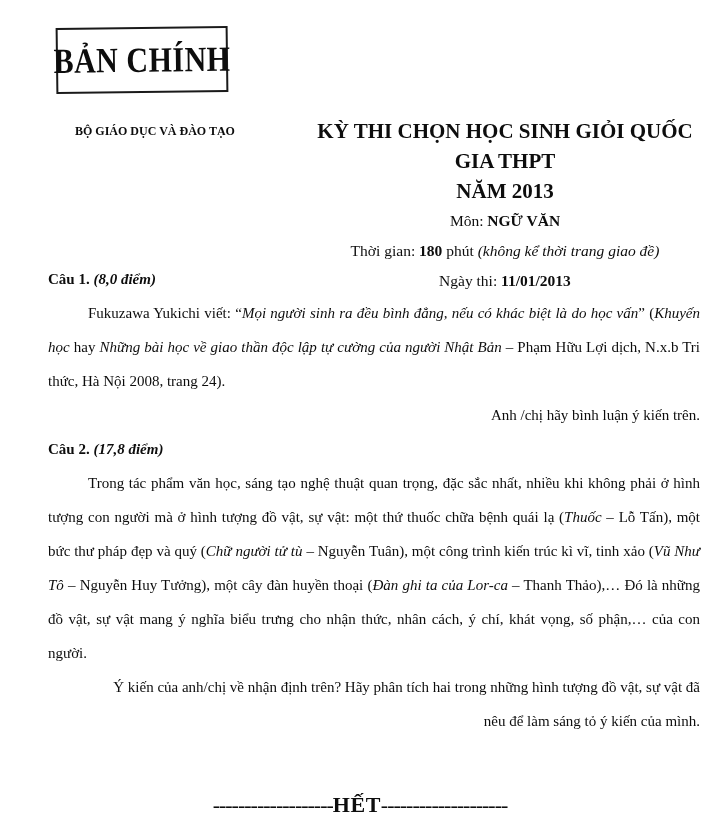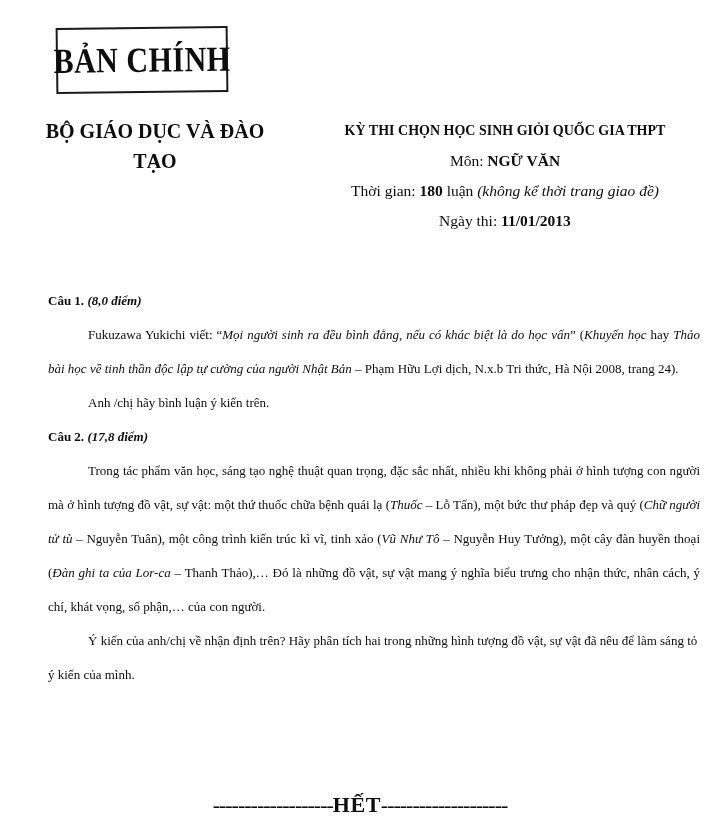--- a/index.html
+++ b/index.html
@@ -53,69 +53,69 @@
     top: 116px;
     width: 720px;
   }
   .hdr-left {
     position: absolute;
     left: 24px;
     top: 0;
     width: 262px;
     text-align: center;
     font-weight: bold;
-    font-size: 20px;
+    font-size: 12px;
     line-height: 30px;
   }
   .hdr-right {
     position: absolute;
     left: 296px;
     top: 0;
     width: 418px;
     text-align: center;
     font-size: 15.5px;
     line-height: 30px;
   }
   .hdr-right .bold {
     font-weight: bold;
   }
   .hdr-right .line-main {
     font-weight: bold;
-    font-size: 14px;
+    font-size: 21px;
   }
   .hdr-right .ital {
     font-style: italic;
   }
 
   
   .body {
     position: absolute;
     left: 48px;
-    top: 284px;
+    top: 262px;
     width: 652px;
-    font-size: 13px;
+    font-size: 15px;
     line-height: 34px;
   }
   .q-head {
     font-weight: bold;
     margin: 0;
     white-space: nowrap;
   }
   .q-head .pts {
     font-weight: bold;
     font-style: italic;
   }
   p.para {
     margin: 0;
     text-align: justify;
     text-justify: inter-word;
     text-indent: 40px;
   }
   p.para:last-child {
-    text-align: left;
+    text-align: right;
   }
   .justify-all {
     text-align: justify;
   }
   i {
     font-style: italic;
   }
   .block {
     margin-bottom: 0;
   }
@@ -149,40 +149,41 @@
   </div>
 
   <div class="header">
 
     <div class="hdr-left">
       <div>BỘ GIÁO  DỤC VÀ ĐÀO TẠO</div>
     </div>
 
     <div class="hdr-right">
       <div class="line-main">KỲ THI CHỌN HỌC SINH GIỎI QUỐC GIA THPT</div>
+      <div class="line-main">NĂM 2013</div>
       <div>
         <span>Môn: </span><span class="bold">NGỮ VĂN</span>
       </div>
       <div>
-        <span>Thời gian: </span><span class="bold">180</span><span> luận </span><span class="ital">(không kể thời trang giao đề)</span>
+        <span>Thời gian: </span><span class="bold">180</span><span> phút </span><span class="ital">(không kể thời trang giao đề)</span>
       </div>
       <div>
         <span>Ngày thi: </span><span class="bold">11/01/2013</span>
       </div>
     </div>
 
   </div>
 
   <div class="body">
 
     <div class="block">
       <div class="q-head">
         <span>Câu 1. </span><span class="pts">(8,0 điểm)</span>
       </div>
-      <p class="para justify-all"><span>Fukuzawa Yukichi viết: “</span><i>Mọi người sinh ra đều bình đẳng, nếu có khác biệt là do học vấn</i><span>” (</span><i>Khuyến học</i><span> hay </span><i>Thảo bài học về tinh thần độc lập tự cường của người Nhật Bản</i><span> – Phạm Hữu Lợi dịch, N.x.b Tri thức, Hà Nội 2008, trang 24).</span></p>
+      <p class="para justify-all"><span>Fukuzawa Yukichi viết: “</span><i>Mọi người sinh ra đều bình đẳng, nếu có khác biệt là do học vấn</i><span>” (</span><i>Khuyến học</i><span> hay </span><i>Những bài học về giao thần độc lập tự cường của người Nhật Bản</i><span> – Phạm Hữu Lợi dịch, N.x.b Tri thức, Hà Nội 2008, trang 24).</span></p>
       <p class="para"><span>Anh /chị hãy bình luận ý kiến trên.</span></p>
     </div>
 
     <div class="block">
       <div class="q-head">
         <span>Câu 2. </span><span class="pts">(17,8 điểm)</span>
       </div>
       <p class="para justify-all"><span>Trong tác phẩm văn học, sáng tạo nghệ thuật quan trọng, đặc sắc nhất, nhiều khi không phải ở hình tượng con người mà ở hình tượng đồ vật, sự vật: một thứ thuốc chữa bệnh quái lạ (</span><i>Thuốc</i><span> – Lỗ Tấn), một bức thư pháp đẹp và quý (</span><i>Chữ người tử tù</i><span> – Nguyễn Tuân), một công trình kiến trúc kì vĩ, tinh xảo (</span><i>Vũ Như Tô</i><span> – Nguyễn Huy Tưởng), một cây đàn huyền thoại (</span><i>Đàn ghi ta của Lor-ca</i><span> – Thanh Thảo),… Đó là những đồ vật, sự vật mang ý nghĩa biểu trưng cho nhận thức, nhân cách, ý chí, khát vọng, số phận,… của con người.</span></p>
       <p class="para justify-all"><span>Ý kiến của anh/chị về nhận định trên? Hãy phân tích hai trong những hình tượng đồ vật, sự vật đã nêu để làm sáng tỏ ý kiến của mình.</span></p>
     </div>

